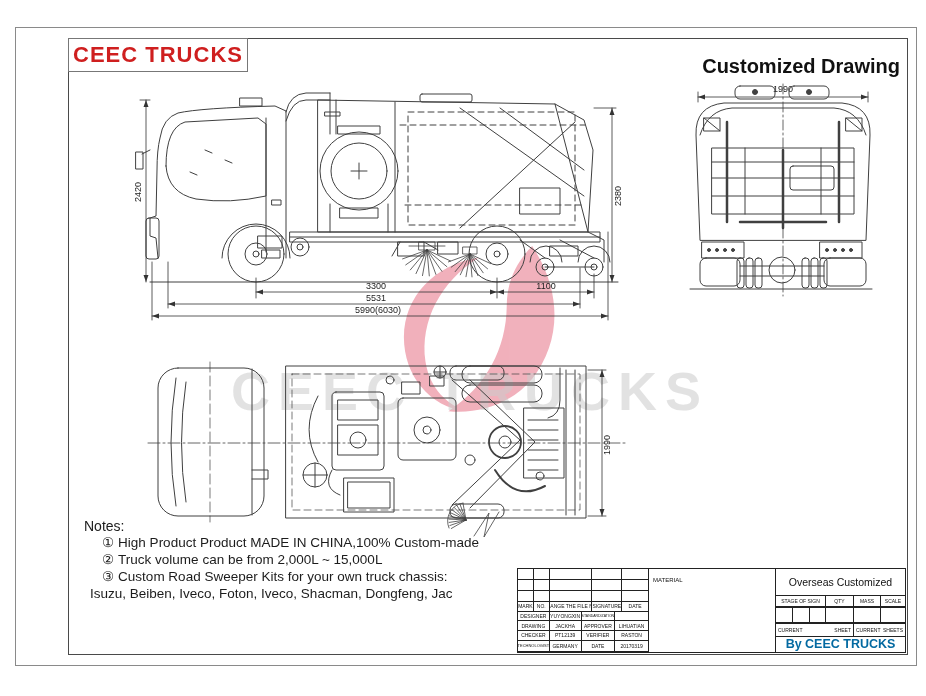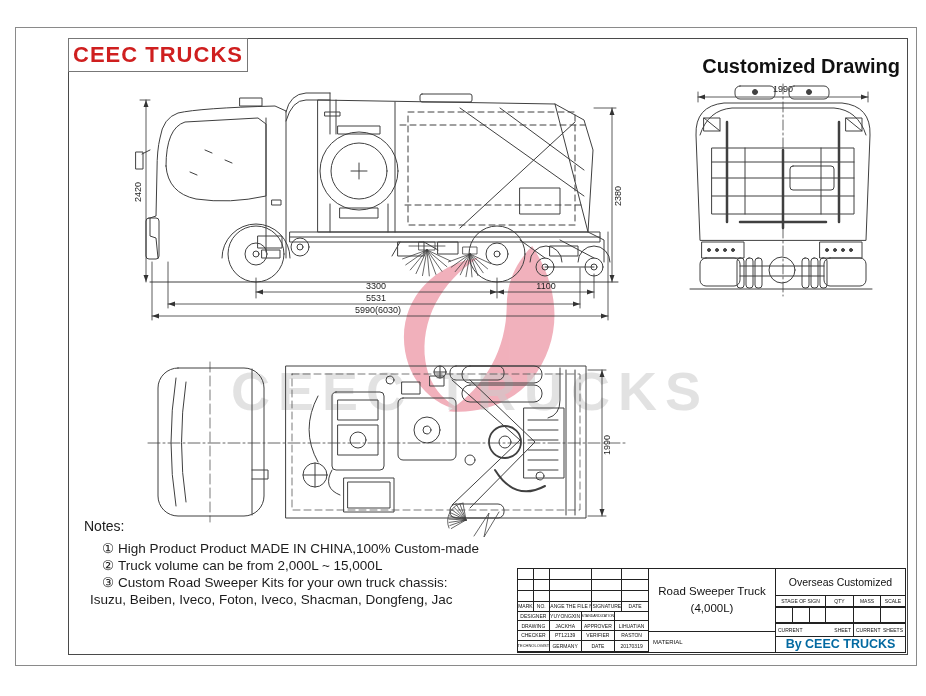--- a/index.html
+++ b/index.html
@@ -9,21 +9,21 @@
   #outer-frame{left:15px;top:27px;width:900px;height:637px;border:1px solid #8a8a8a;}
   #inner-frame{left:68px;top:38px;width:838px;height:615px;border:1px solid #4a4a4a;}
   
   #logo-box{left:68px;top:38px;width:178px;height:32px;border:1px solid #777;background:#fff;
             display:flex;align-items:center;justify-content:center;}
   #logo-box span{font-size:22px;font-weight:bold;color:#cf1f1f;letter-spacing:1px;}
   
   #page-title{left:560px;top:55px;width:340px;text-align:right;font-size:20px;font-weight:bold;color:#111;}
   
   #notes{left:84px;top:518px;width:430px;font-size:13.5px;color:#1c1c1c;}
-  #notes .nh{font-size:14px;margin-bottom:6px;}
+  #notes .nh{font-size:14px;}
   #notes .ni{margin-left:18px;line-height:17px;}
   #notes .ni .cnum{margin-right:4px;}
   #notes .nlist{margin-left:6px;line-height:17px;}
   
   #title-block{left:517px;top:568px;width:389px;height:85px;border:1.5px solid #222;box-sizing:border-box;
                display:flex;font-size:5px;background:transparent;}
   .tb-left{width:131px;border-right:1px solid #222;box-sizing:border-box;display:flex;flex-direction:column;}
   .tb-center{width:127px;border-right:1px solid #222;box-sizing:border-box;display:flex;flex-direction:column;}
   .tb-right{flex:1;display:flex;flex-direction:column;}
   .row{display:flex;box-sizing:border-box;}
@@ -371,24 +371,20 @@
     </div>
     <div class="row drow-last">
       <div class="cell d32" style="font-size:4px">TECHNOLOGIST</div>
       <div class="cell d32">GERMANY</div>
       <div class="cell d34">DATE</div>
       <div class="cell d33">20170319</div>
     </div>
   </div>
 
   <div class="tb-center">
-    <div class="tb-title">
-      <div>Road Sweeper Truck</div>
-      <div>(4,000L)</div>
-    </div>
     <div class="tb-material">MATERIAL</div>
   </div>
 
   <div class="tb-right">
     <div class="dept">Overseas Customized</div>
     <div class="row srow">
       <div class="cell s50">STAGE OF SIGN</div>
       <div class="cell s28">QTY</div>
       <div class="cell s27">MASS</div>
       <div class="cell s26">SCALE</div>

